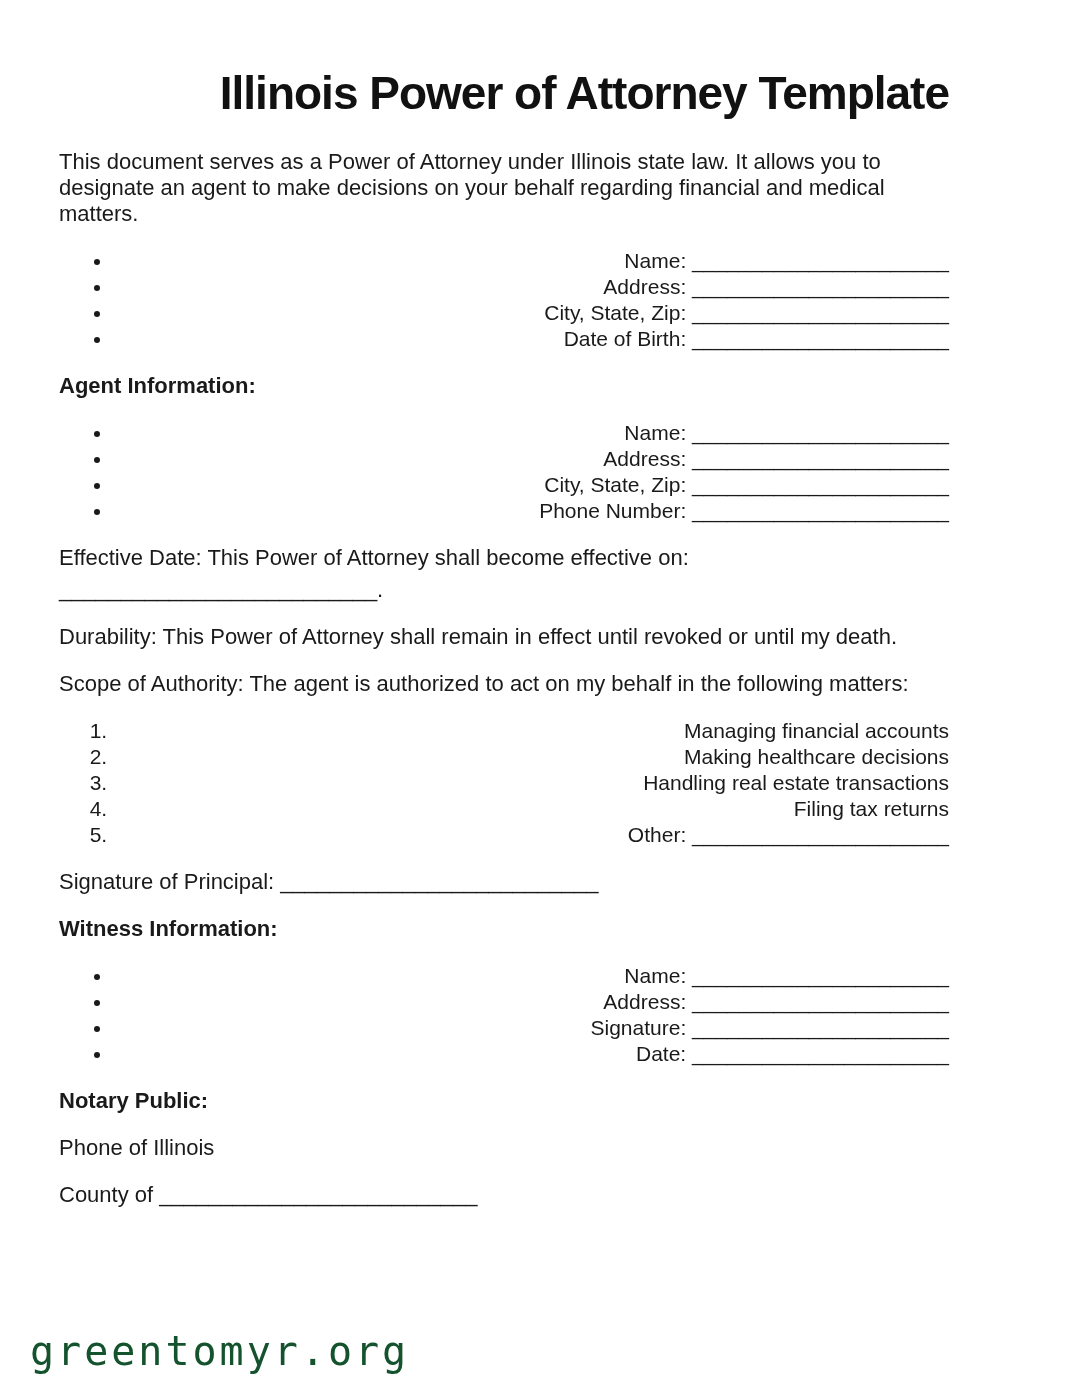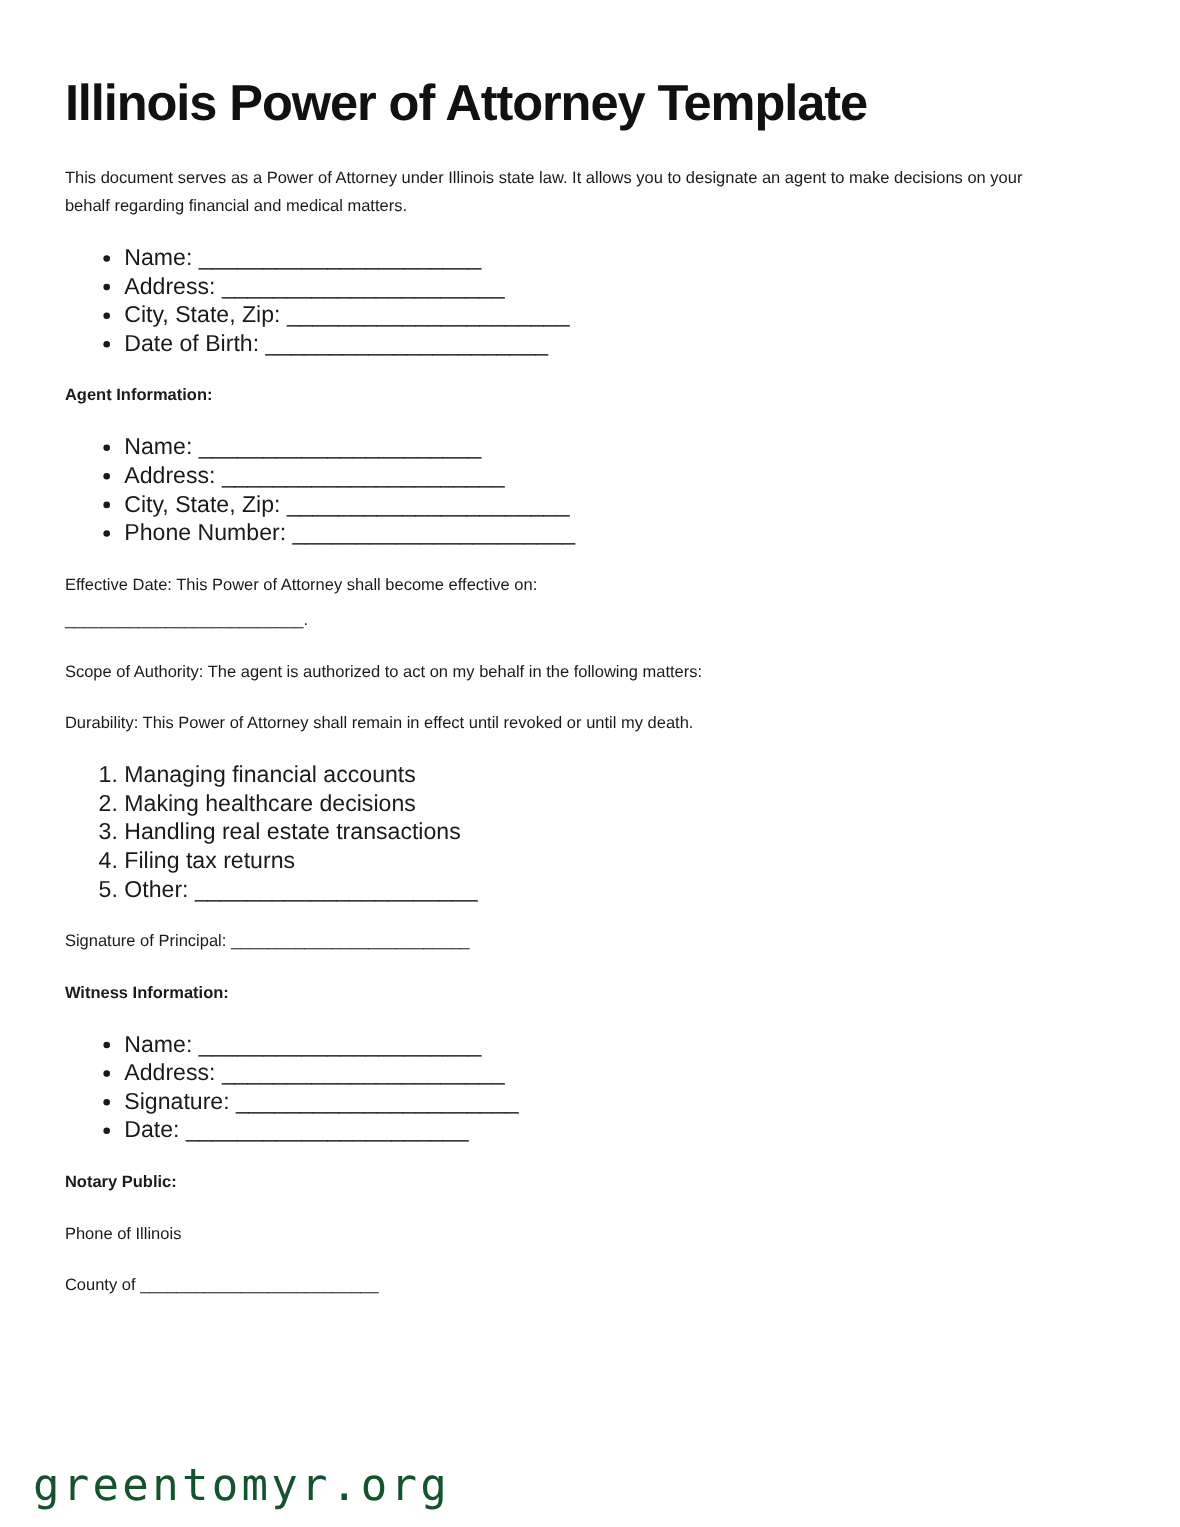--- a/index.html
+++ b/index.html
@@ -20,35 +20,37 @@
   .content > * {
     max-width: 890px;
   }
   h1.doc-title {
     font-size: 46px;
     line-height: 1.2;
     letter-spacing: -1px;
     font-weight: bold;
     margin: 0 0 28px 0;
     color: #111111;
+    text-align: right;
   }
   p {
-    font-size: 15px;
+    font-size: 22px;
     line-height: 26px;
     margin: 21px 0;
   }
   p.section-heading {
     font-weight: bold;
   }
   strong.inline-label { font-weight: normal; text-align: right; }
   ul.field-list, ol.scope-list {
     margin: 21px 0;
     padding-left: 54px;
     font-size: 21px;
     line-height: 26px;
+    text-align: right;
   }
   ul.field-list li, ol.scope-list li {
     margin: 0;
     padding: 0;
   }
   .blank-line-block {
     display: block;
     padding-top: 6px;
   }
   .watermark {
@@ -82,23 +84,23 @@
   <p class="section-heading">Agent Information:</p>
   <ul class="field-list">
     <li>Name: ______________________</li>
     <li>Address: ______________________</li>
     <li>City, State, Zip: ______________________</li>
     <li>Phone Number: ______________________</li>
   </ul>
 
   <p><strong class="inline-label">Effective Date:</strong> <span>This Power of Attorney shall become effective on:</span><span class="blank-line-block">__________________________.</span></p>
 
+  <p><strong class="inline-label">Durability:</strong> <span>This Power of Attorney shall remain in effect until revoked or until my death.</span></p>
+
   <p><strong class="inline-label">Scope of Authority:</strong> <span>The agent is authorized to act on my behalf in the following matters:</span></p>
-
-  <p><strong class="inline-label">Durability:</strong> <span>This Power of Attorney shall remain in effect until revoked or until my death.</span></p>
 
   <ol class="scope-list">
     <li>Managing financial accounts</li>
     <li>Making healthcare decisions</li>
     <li>Handling real estate transactions</li>
     <li>Filing tax returns</li>
     <li>Other: ______________________</li>
   </ol>
 
   <p><strong class="inline-label">Signature of Principal:</strong> <span>__________________________</span></p>

